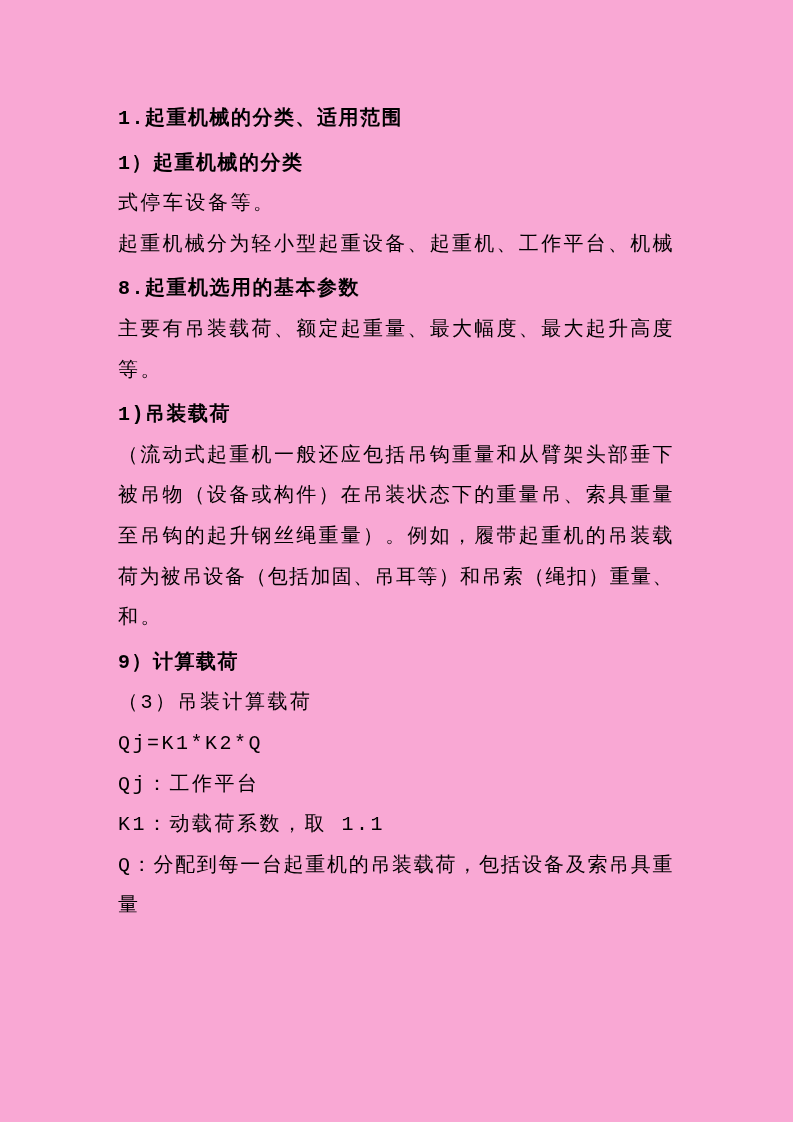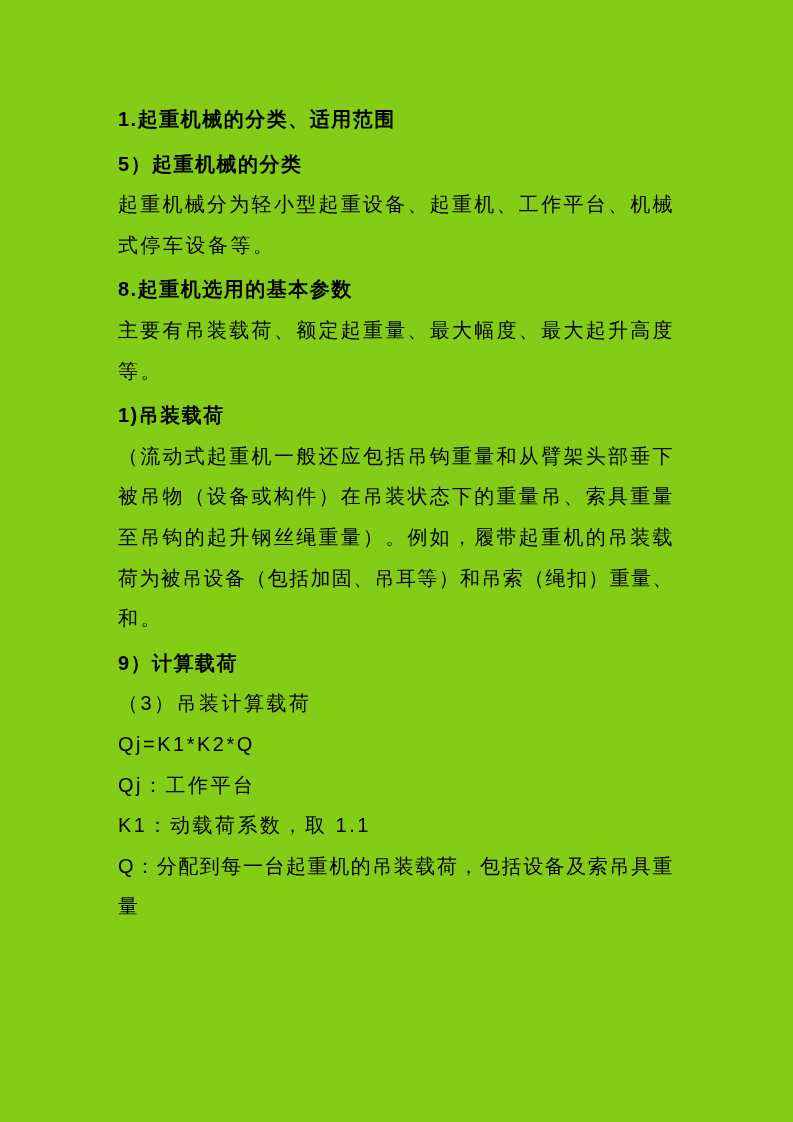--- a/index.html
+++ b/index.html
@@ -5,24 +5,24 @@
   html, body {
     margin: 0;
     padding: 0;
     background: #ffffff;
   }
   .page {
     position: relative;
     width: 793px;
     height: 1122px;
     margin: 0 auto;
-    background: #84cc16;
+    background: #f9a8d4;
     box-sizing: border-box;
     padding: 95px 120px 0 118px;
-    font-family: Liberation Sans, sans-serif;
+    font-family: Liberation Mono, monospace;
     color: #000000;
     overflow: hidden;
   }
   .text-block {
     width: 100%;
   }
   .line {
     font-size: 20px;
     line-height: 40.6px;
     height: 40.6px;
@@ -42,23 +42,23 @@
     text-align-last: justify;
     text-justify: inter-character;
   }
 </style>
 </head>
 <body>
 
 <div class="page">
   <div class="text-block" id="text-block">
       <div class="line heading">1.起重机械的分类、适用范围</div>
-      <div class="line heading">5）起重机械的分类</div>
+      <div class="line heading">1）起重机械的分类</div>
+      <div class="line body">式停车设备等。</div>
       <div class="line body justify">起重机械分为轻小型起重设备、起重机、工作平台、机械</div>
-      <div class="line body">式停车设备等。</div>
       <div class="line heading">8.起重机选用的基本参数</div>
       <div class="line body justify">主要有吊装载荷、额定起重量、最大幅度、最大起升高度</div>
       <div class="line body">等。</div>
       <div class="line heading">1)吊装载荷</div>
       <div class="line body justify">（流动式起重机一般还应包括吊钩重量和从臂架头部垂下</div>
       <div class="line body justify">被吊物（设备或构件）在吊装状态下的重量吊、索具重量</div>
       <div class="line body justify">至吊钩的起升钢丝绳重量）。例如，履带起重机的吊装载</div>
       <div class="line body justify">荷为被吊设备（包括加固、吊耳等）和吊索（绳扣）重量、</div>
       <div class="line body">和。</div>
       <div class="line heading">9）计算载荷</div>

